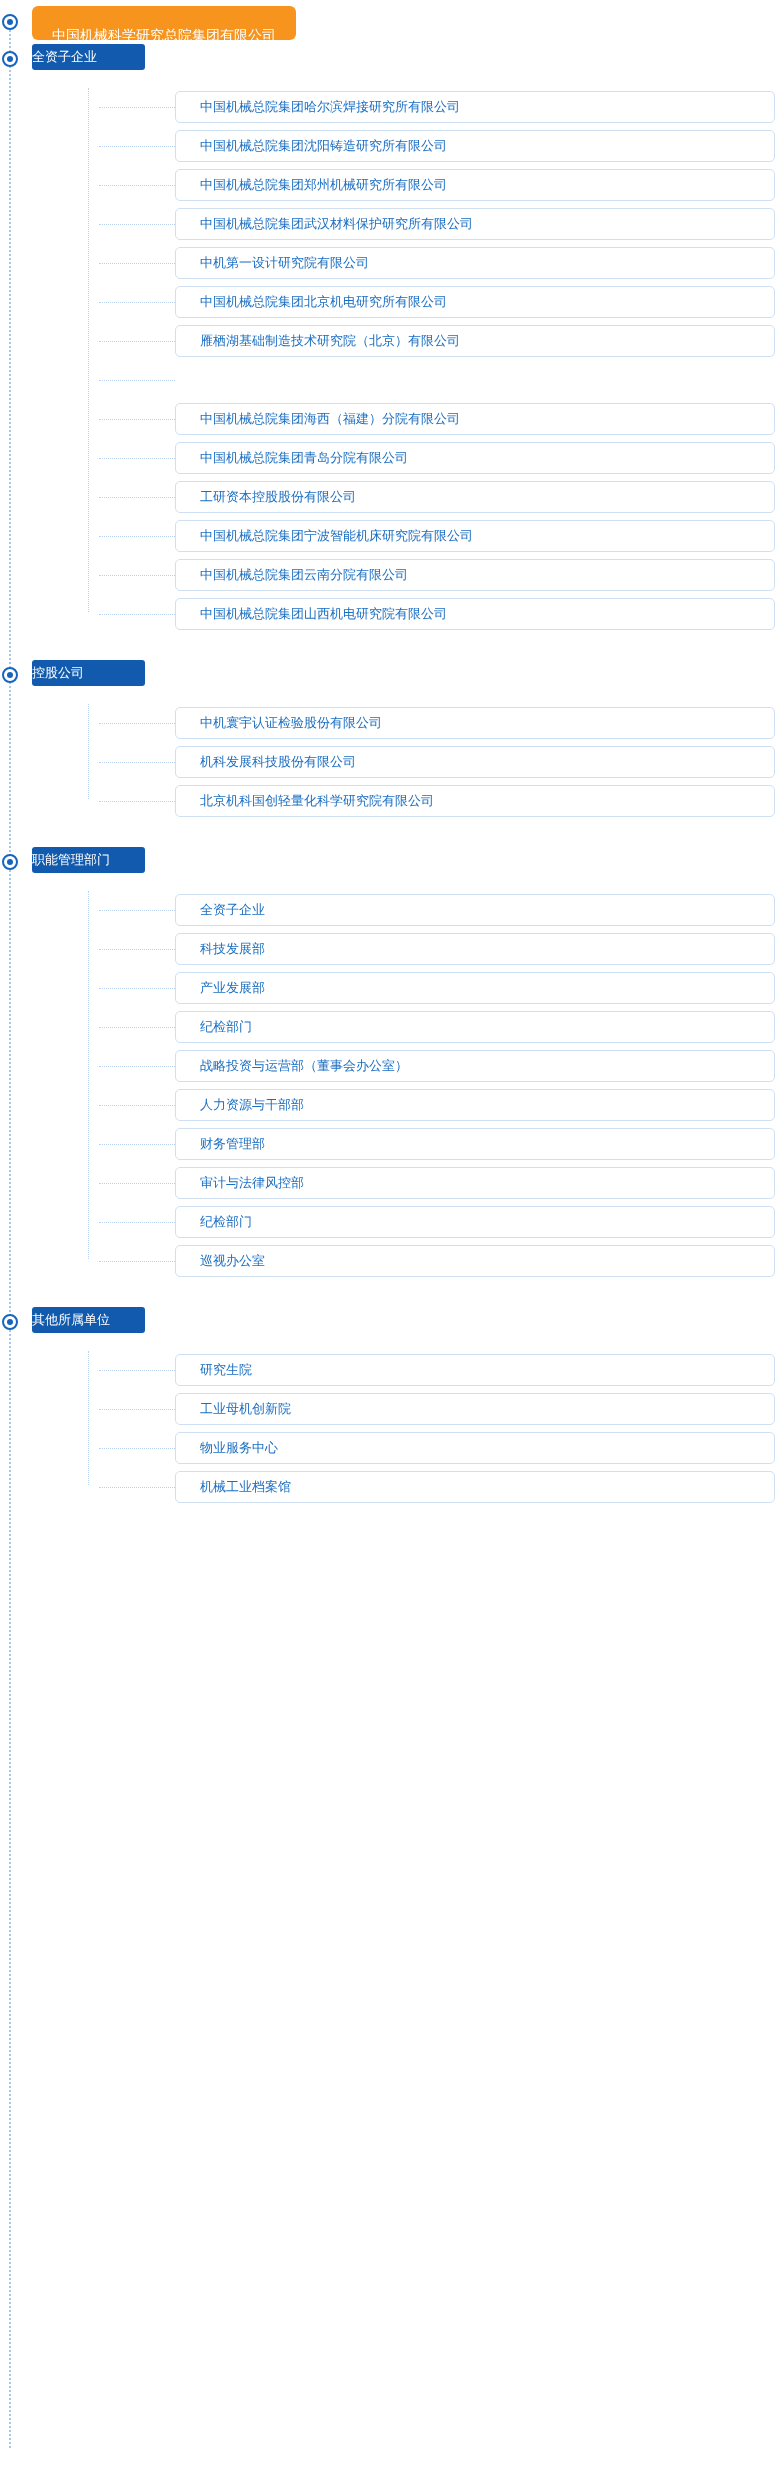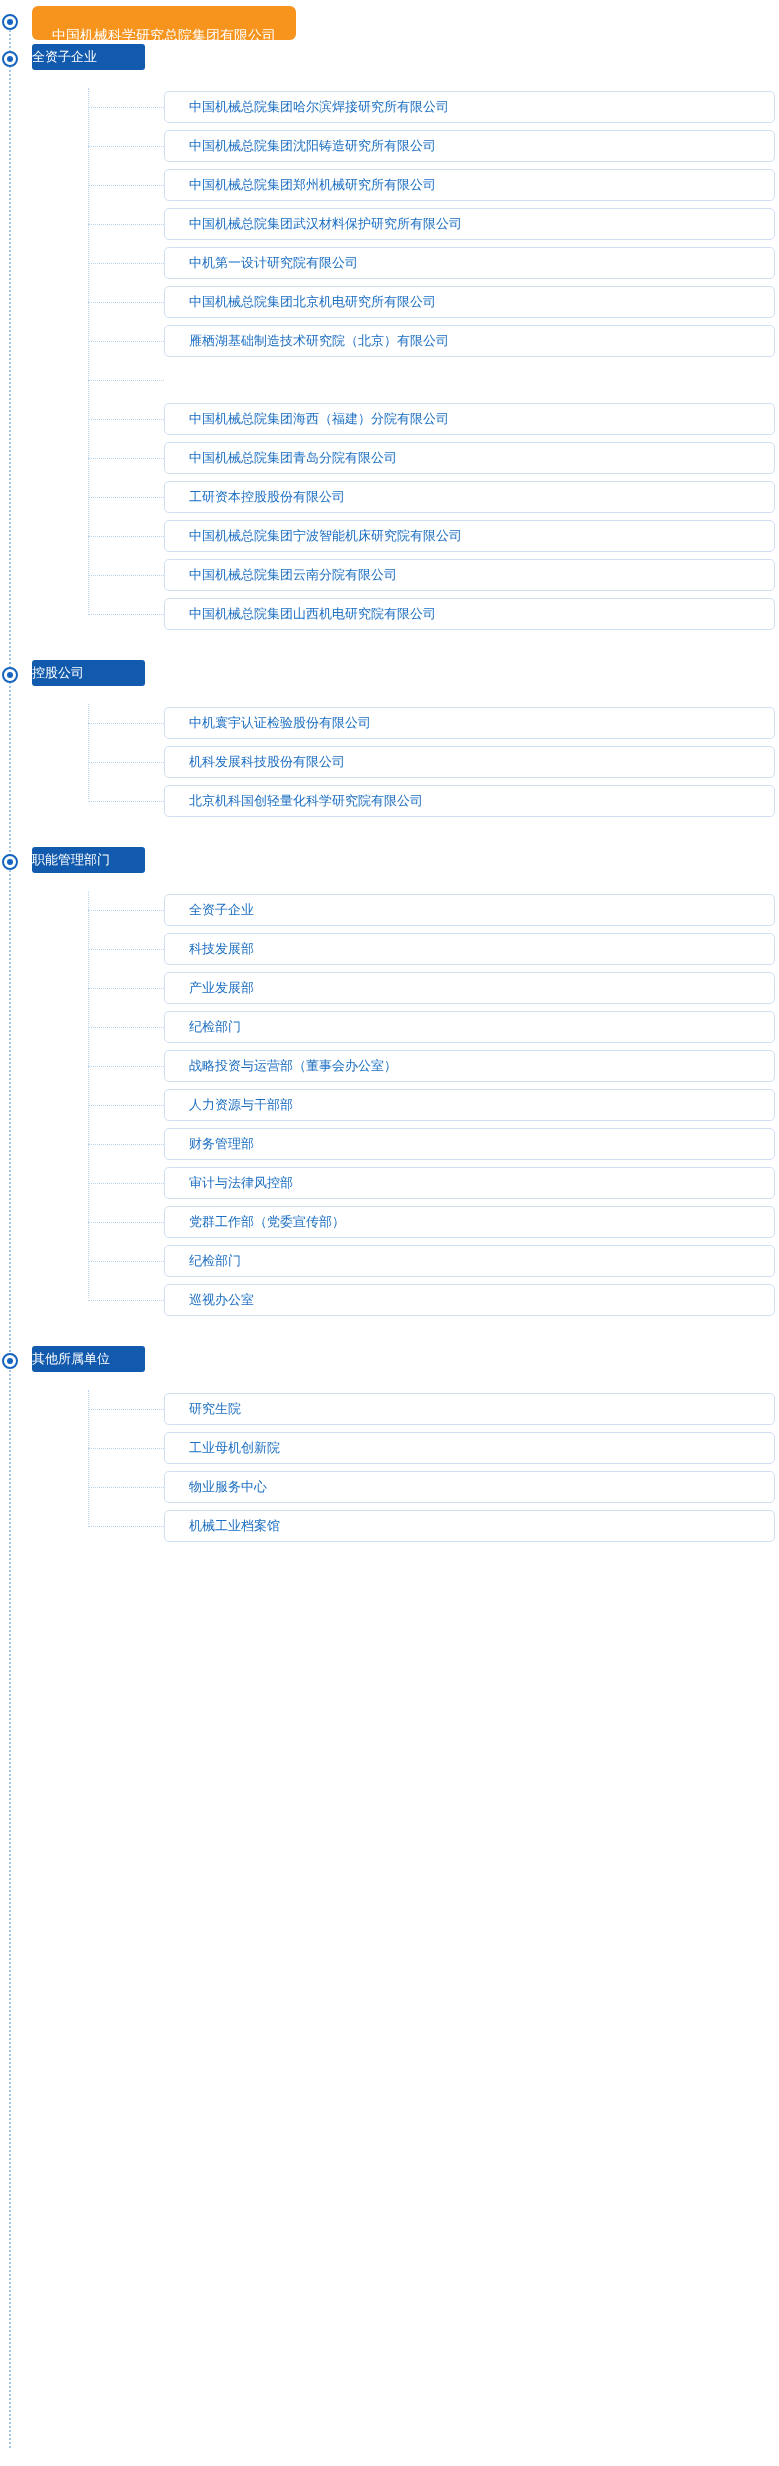--- a/index.html
+++ b/index.html
@@ -107,21 +107,21 @@
     background: #125aad;
     color: #ffffff;
     font-size: 13px;
     border-radius: 3px;
     white-space: nowrap;
   }
 
   
   .branch {
     position: relative;
-    padding-left: 0;
+    padding-left: 11px;
   }
   .branch-spine {
     position: absolute;
     left: 88px;
     top: 0;
     bottom: 22px;
     width: 0;
     border-left: 1px dotted #b9d3ee;
   }
 
@@ -322,24 +322,20 @@
   <div class="leaf">
     <span class="leaf-connector"></span>
     <div class="leaf-box">财务管理部</div>
   </div>
 
   <div class="leaf">
     <span class="leaf-connector"></span>
     <div class="leaf-box">审计与法律风控部</div>
   </div>
 
-  <div class="leaf">
-    <span class="leaf-connector"></span>
-    <div class="leaf-box">党群工作部（党委宣传部）</div>
-  </div>
 
   <div class="leaf">
     <span class="leaf-connector"></span>
     <div class="leaf-box">纪检部门</div>
   </div>
 
   <div class="leaf">
     <span class="leaf-connector"></span>
     <div class="leaf-box">巡视办公室</div>
   </div>

